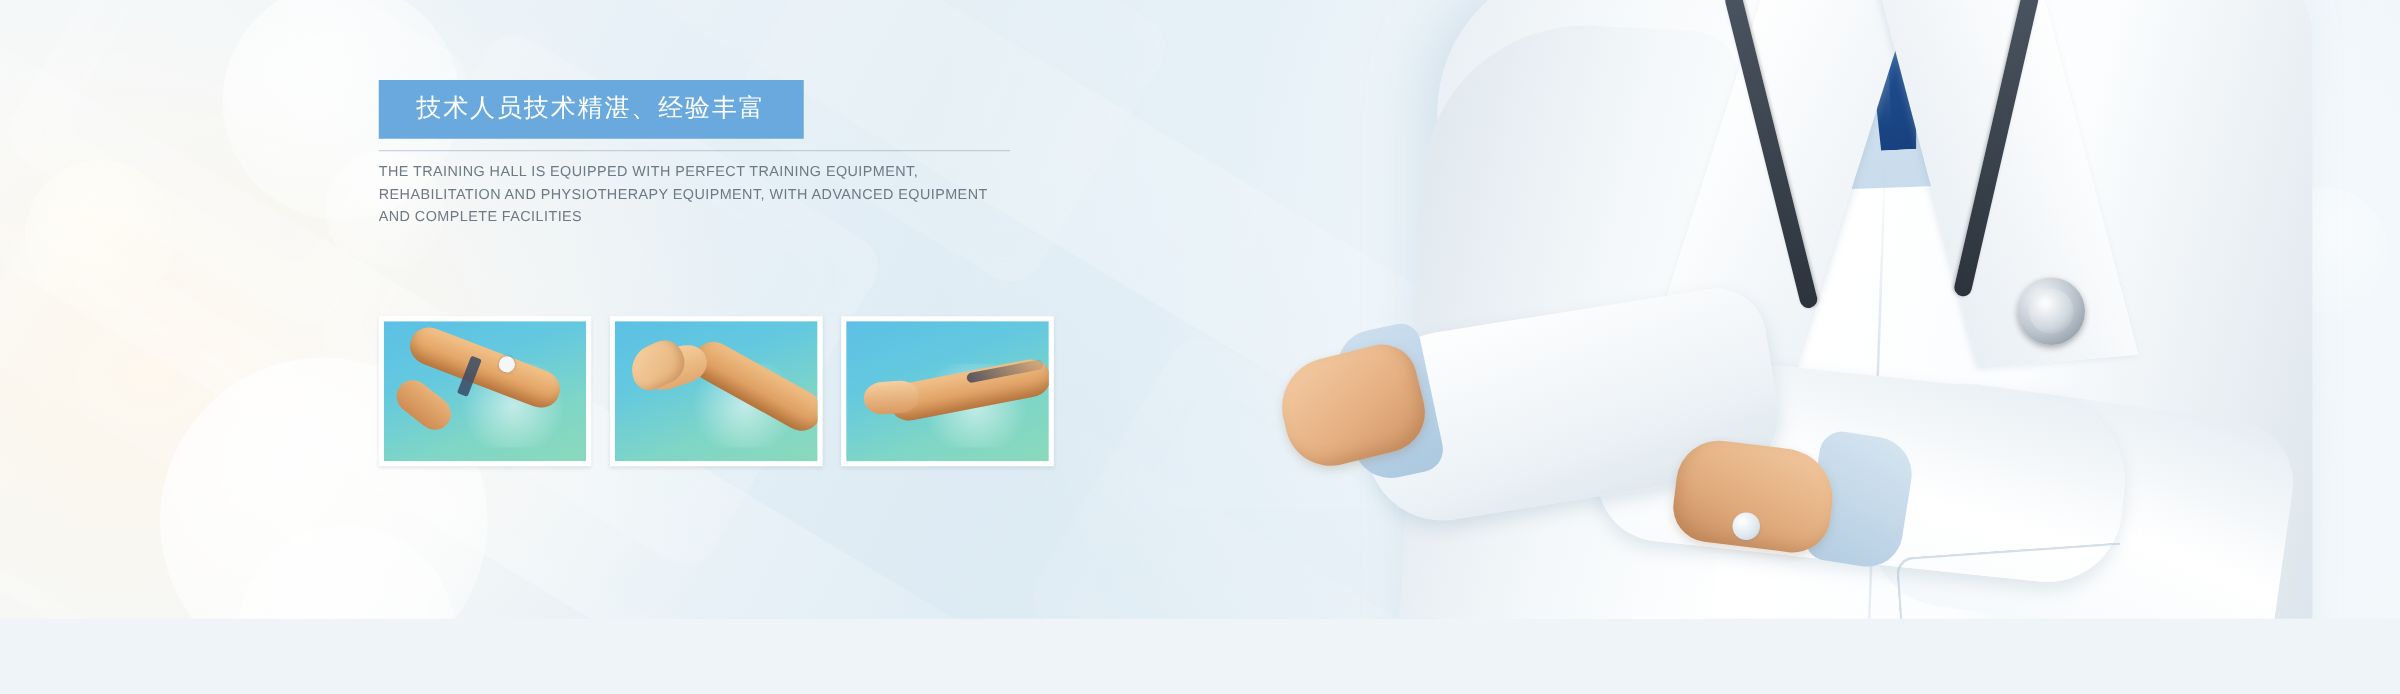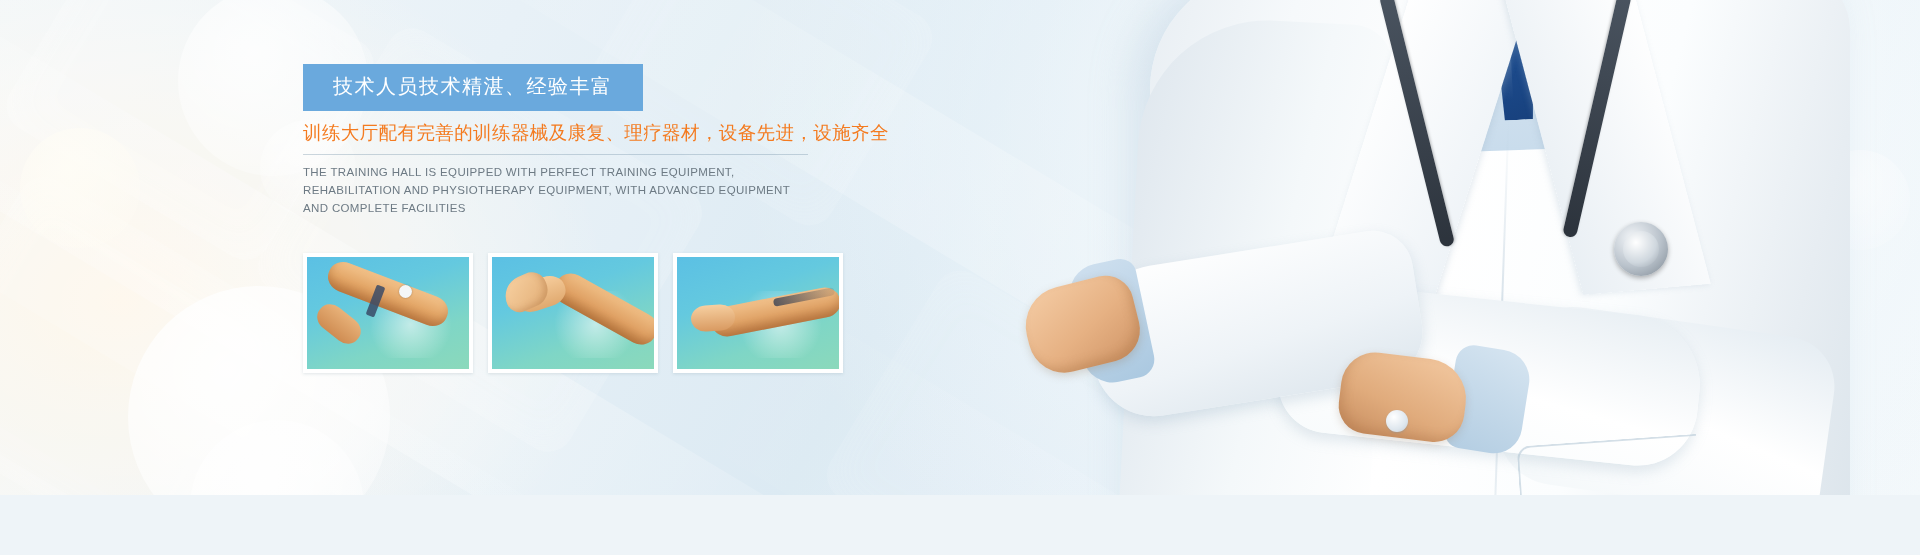--- a/index.html
+++ b/index.html
@@ -379,21 +379,20 @@
     <div class="cuff-l"></div>
     <div class="hand-l"></div>
     <div class="cuff-r"></div>
     <div class="hand-r"></div>
     <div class="button-dot"></div>
     <div class="pocket"></div>
   </div>
 
   <div class="content">
     <div class="badge">技术人员技术精湛、经验丰富</div>
-    <div class="subtitle">训练大厅配有完善的训练器械及康复、理疗器材，设备先进，设施齐全</div>
     <div class="divider"></div>
     <div class="eng">THE TRAINING HALL IS EQUIPPED WITH PERFECT TRAINING EQUIPMENT, REHABILITATION AND PHYSIOTHERAPY EQUIPMENT, WITH ADVANCED EQUIPMENT AND COMPLETE FACILITIES</div>
   </div>
 
   <div class="thumbs">
     <div class="thumb t1">
       <div class="sky"></div>
       <div class="glow"></div>
       <div class="limb limb-a"></div>
       <div class="limb limb-b"></div>

